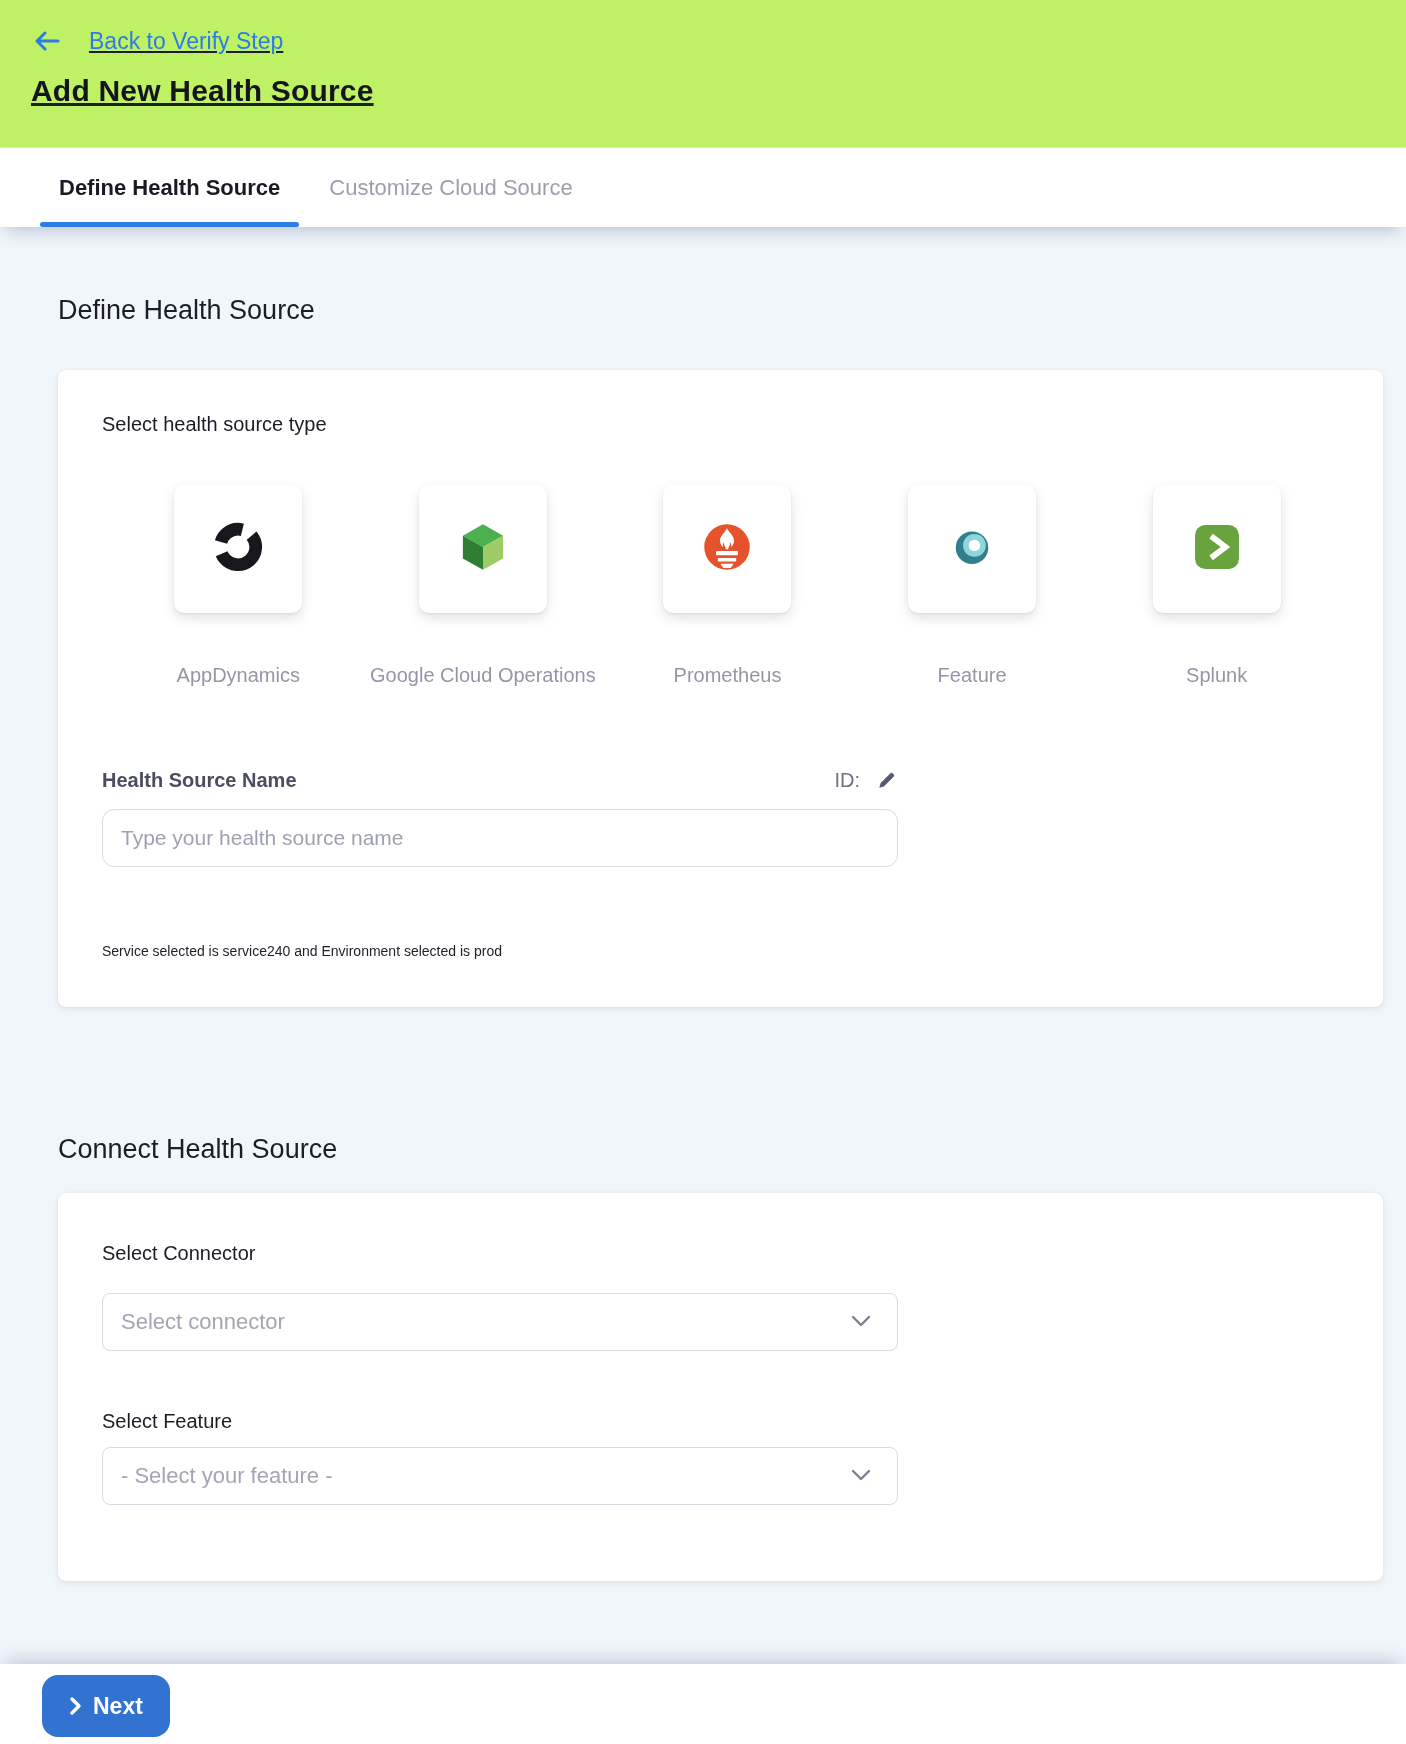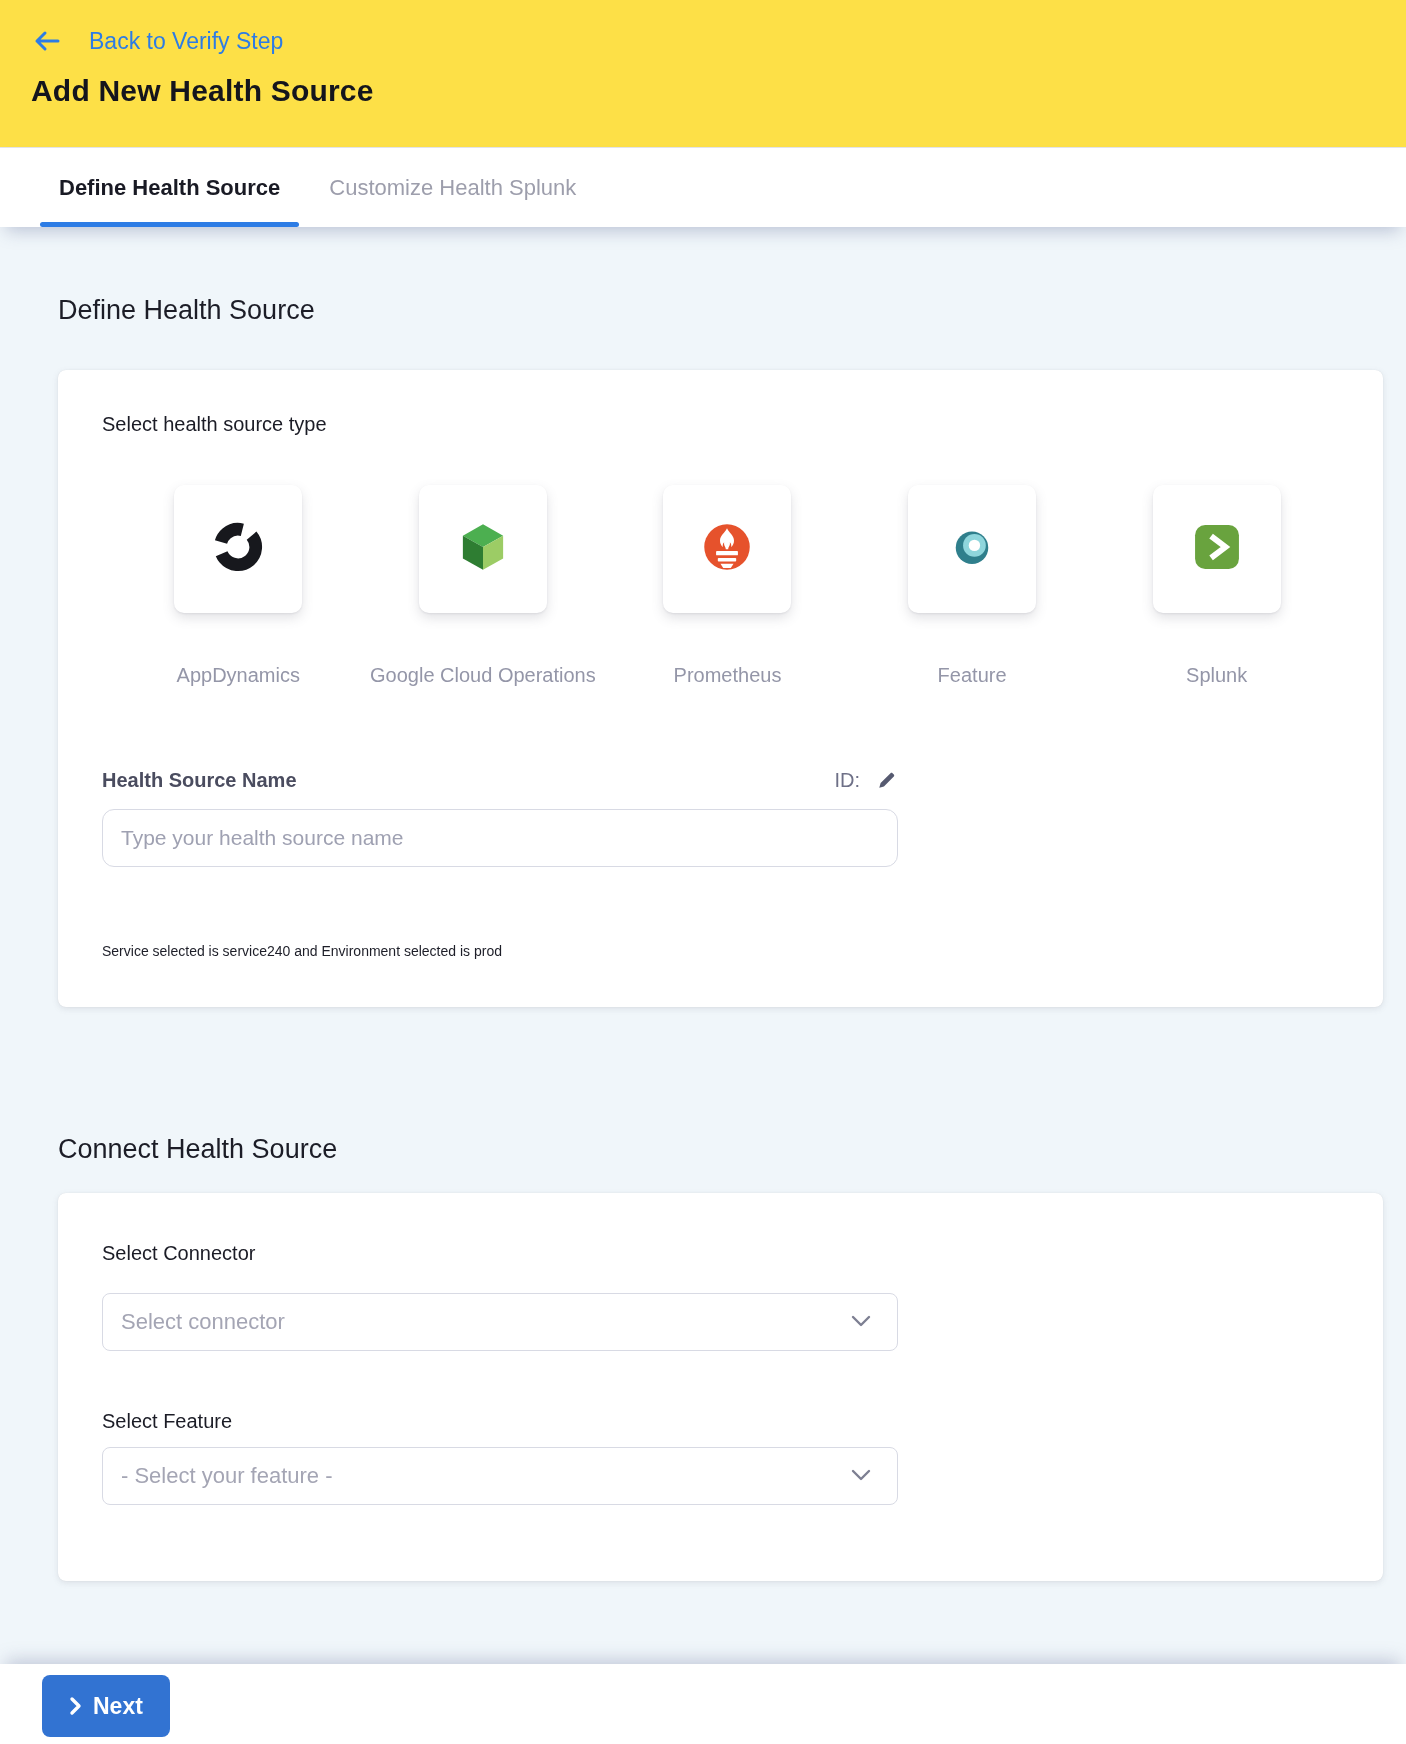--- a/index.html
+++ b/index.html
@@ -5,21 +5,21 @@
   * { box-sizing: border-box; }
   html,body { margin:0; padding:0; }
   body {
     width:1406px; height:1744px;
     background:#ffffff;
     font-family:"Liberation Sans", sans-serif;
     color:#1d1e28;
     overflow:hidden;
   }
   
-  .header { background:#fde047; height:148px; border-bottom:1px solid #e3e4ea; padding:24px 0 0 31px; }
+  .header { background:#bef264; height:148px; border-bottom:1px solid #e3e4ea; padding:24px 0 0 31px;text-decoration:underline; }
   .back-row { display:flex; align-items:center; gap:28px; height:34px; color:var(--accent); }
   .back-arrow { display:flex; align-items:center; margin-left:2px; }
   .back-link { font-size:23px; color:var(--accent); text-decoration:none; cursor:pointer; }
   .page-title { margin:16px 0 0 0; font-size:30px; font-weight:700; color:#14151d; letter-spacing:.2px; }
   
   .tabbar {
     background:#fff; height:79px; display:flex; align-items:center;
     padding-left:59px; gap:49px; position:relative; z-index:2;
     box-shadow:0 10px 16px -6px rgba(125,135,170,.45);
   }
@@ -73,42 +73,42 @@
   .select-box .ph { font-size:22px; color:#a4a5b4; }
   .feature-label { margin-top:58px; }
   .select-feature { margin-top:14px; }
   
   .footer {
     background:#fff; height:87px; padding:11px 0 0 42px; position:relative; z-index:3;
     box-shadow:0 -10px 16px -6px rgba(120,130,165,.38);
   }
   .next-btn {
     display:inline-flex; align-items:center; gap:11px; height:62px; padding:0 27px;
-    background:var(--button); color:#fff; border:none; border-radius:8px;
+    background:var(--button); color:#fff; border:none; border-radius:16px;
     font-size:23px; font-weight:700; font-family:"Liberation Sans",sans-serif; cursor:pointer;
   }
 </style>
 </head>
 <body>
 
 <div class="header">
   <div class="back-row">
     <span class="back-arrow">
       <svg width="28" height="26" viewBox="0 0 28 26">
           <path d="M25 13H4m8-8l-8 8 8 8" fill="none" stroke="#2d7ce5" stroke-width="3" stroke-linecap="round" stroke-linejoin="round"></path>
         </svg>
     </span>
     <a class="back-link">Back to Verify Step</a>
   </div>
   <h1 class="page-title">Add New Health Source</h1>
 </div>
 
 <div class="tabbar">
   <div class="tab active">Define Health Source</div>
-  <div class="tab inactive">Customize Health Splunk</div>
+  <div class="tab inactive">Customize Cloud Source</div>
 </div>
 
 <div class="content">
 
   <h2 class="section-heading h-define">Define Health Source</h2>
 
   <div class="card card1">
     <div class="field-label-sm">Select health source type</div>
 
     <div class="tile-row">

